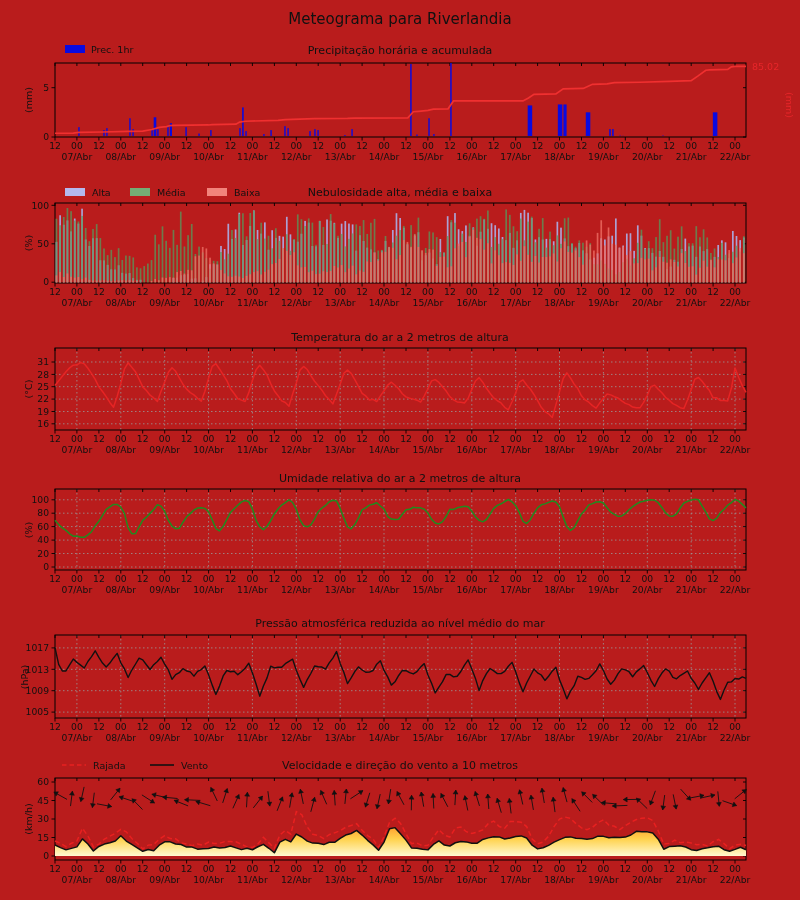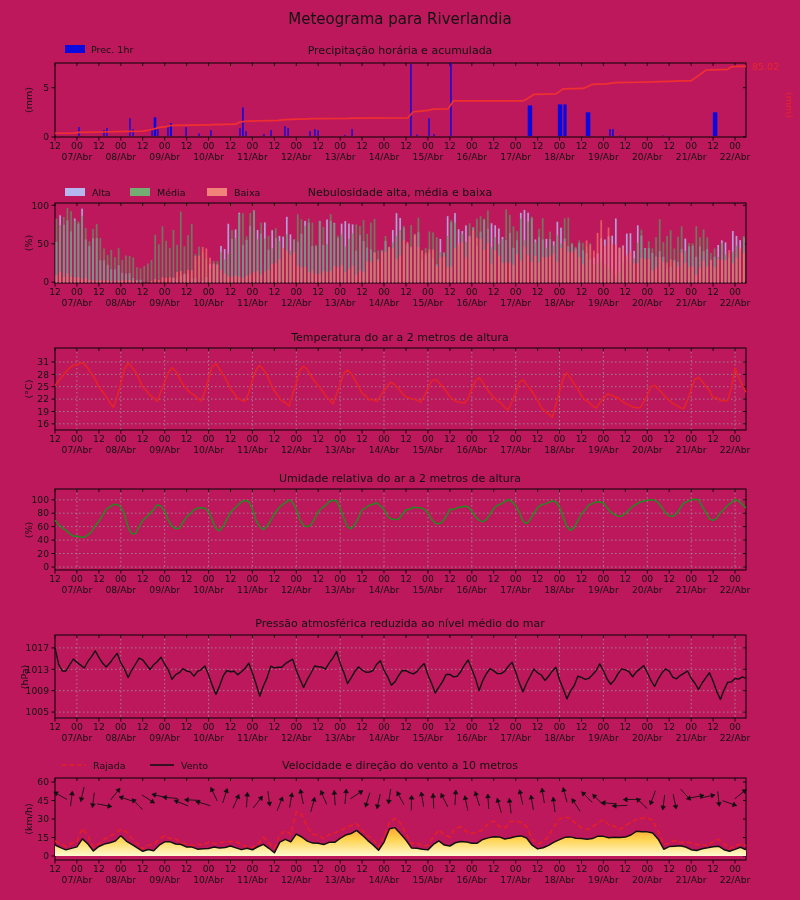--- a/index.html
+++ b/index.html
@@ -1,16 +1,16 @@
 <!DOCTYPE html>
 <html><head>
 <meta charset="utf-8">
 <style>
   html,body{margin:0;padding:0;background:#ffffff;}
-  .page{position:relative;width:800px;height:900px;background:#be185d;overflow:hidden;
+  .page{position:relative;width:800px;height:900px;background:#b91c1c;overflow:hidden;
         font-family:"DejaVu Sans",sans-serif;}
   svg text{font-family:"DejaVu Sans",sans-serif;fill:#111;}
   .main-title{font-size:15px;}
   .ptitle{font-size:11px;}
   .leg{font-size:9.5px;}
   .ylab{font-size:9.5px;}
   .red{fill:#e8262a;}
   .annot{font-size:9.5px;}
 </style>
 </head>

